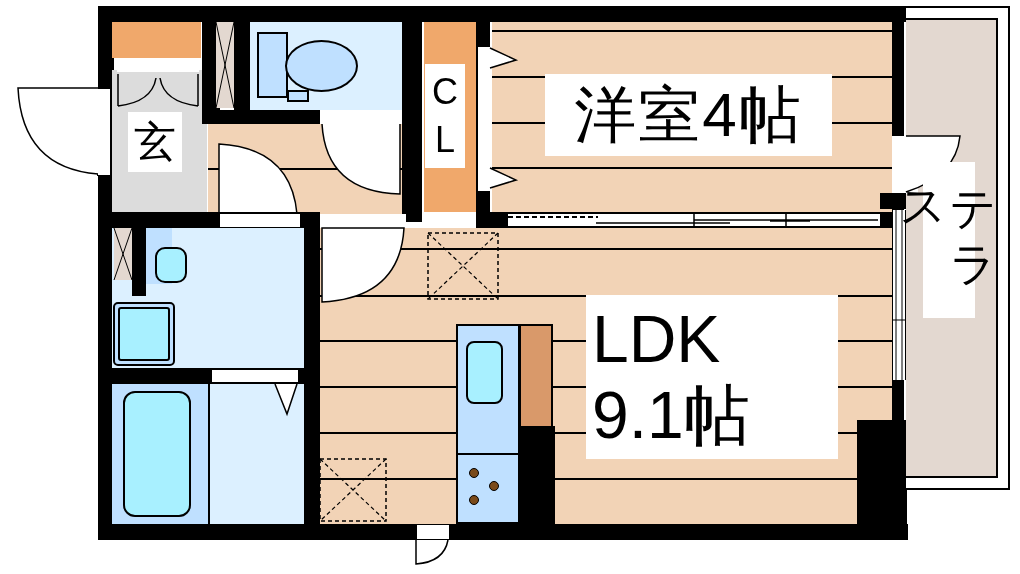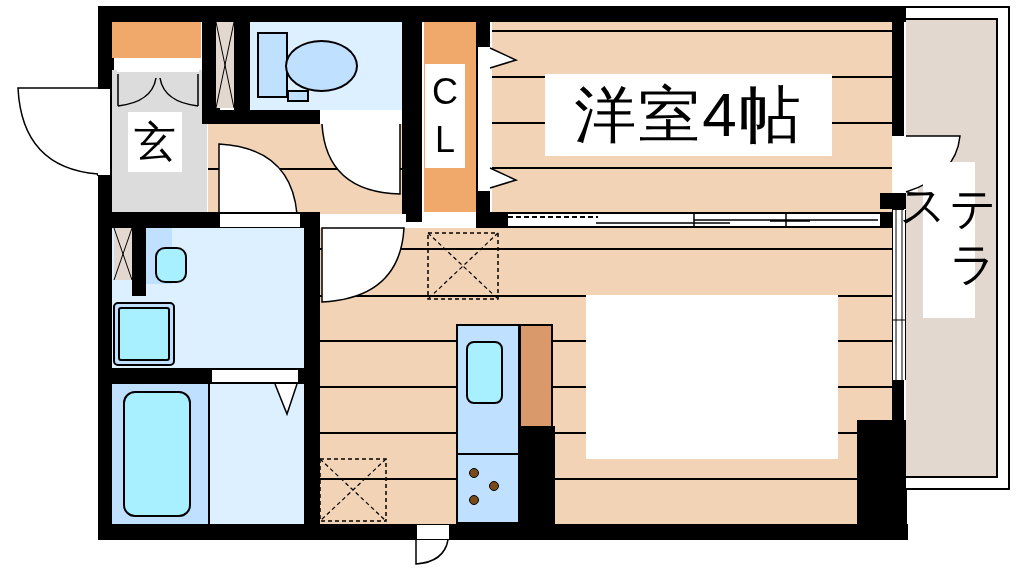--- a/index.html
+++ b/index.html
@@ -147,20 +147,22 @@
 <div class="abs" style="left:469px;top:495px;width:10px;height:10px;border-radius:50%;background:#7a4a1a;border:1.5px solid #000;"></div>
 <div class="abs" style="left:519px;top:324px;width:34px;height:104px;background:#d9996a;border:2px solid #000;"></div>
 <div class="abs wall" style="left:519px;top:426px;width:36px;height:98px;"></div>
 
 <div class="abs" style="left:416px;top:524px;width:34px;height:16px;background:#fff;border:1px solid #000;"></div>
 <svg style="left:416px;top:540px;" width="34" height="26">
   <path d="M0 0 L0 24 Q28 22 32 0" fill="none" stroke="#000" stroke-width="1.5"></path>
 </svg>
 
 <div class="label-box" style="left:586px;top:295px;width:246px;height:164px;flex-direction:column;align-items:flex-start;padding-left:6px;font-size:66px;line-height:76px;">
+  <span>LDK</span>
+  <span>9.1帖</span>
 </div>
 
 <div class="abs wall" style="left:857px;top:420px;width:50px;height:120px;"></div>
 
 <div class="abs" style="left:892px;top:136px;width:14px;height:58px;background:#fff;"></div>
 <svg style="left:906px;top:136px;" width="56" height="58">
   <path d="M0 0 L54 0 Q50 40 0 56" fill="#fff" stroke="#000" stroke-width="1.5"></path>
 </svg>
 <div class="abs wall" style="left:880px;top:193px;width:28px;height:16px;"></div>
 <div class="abs" style="left:892px;top:210px;width:14px;height:170px;background:#fff;border-left:1.5px solid #000;border-right:1.5px solid #000;"></div>

